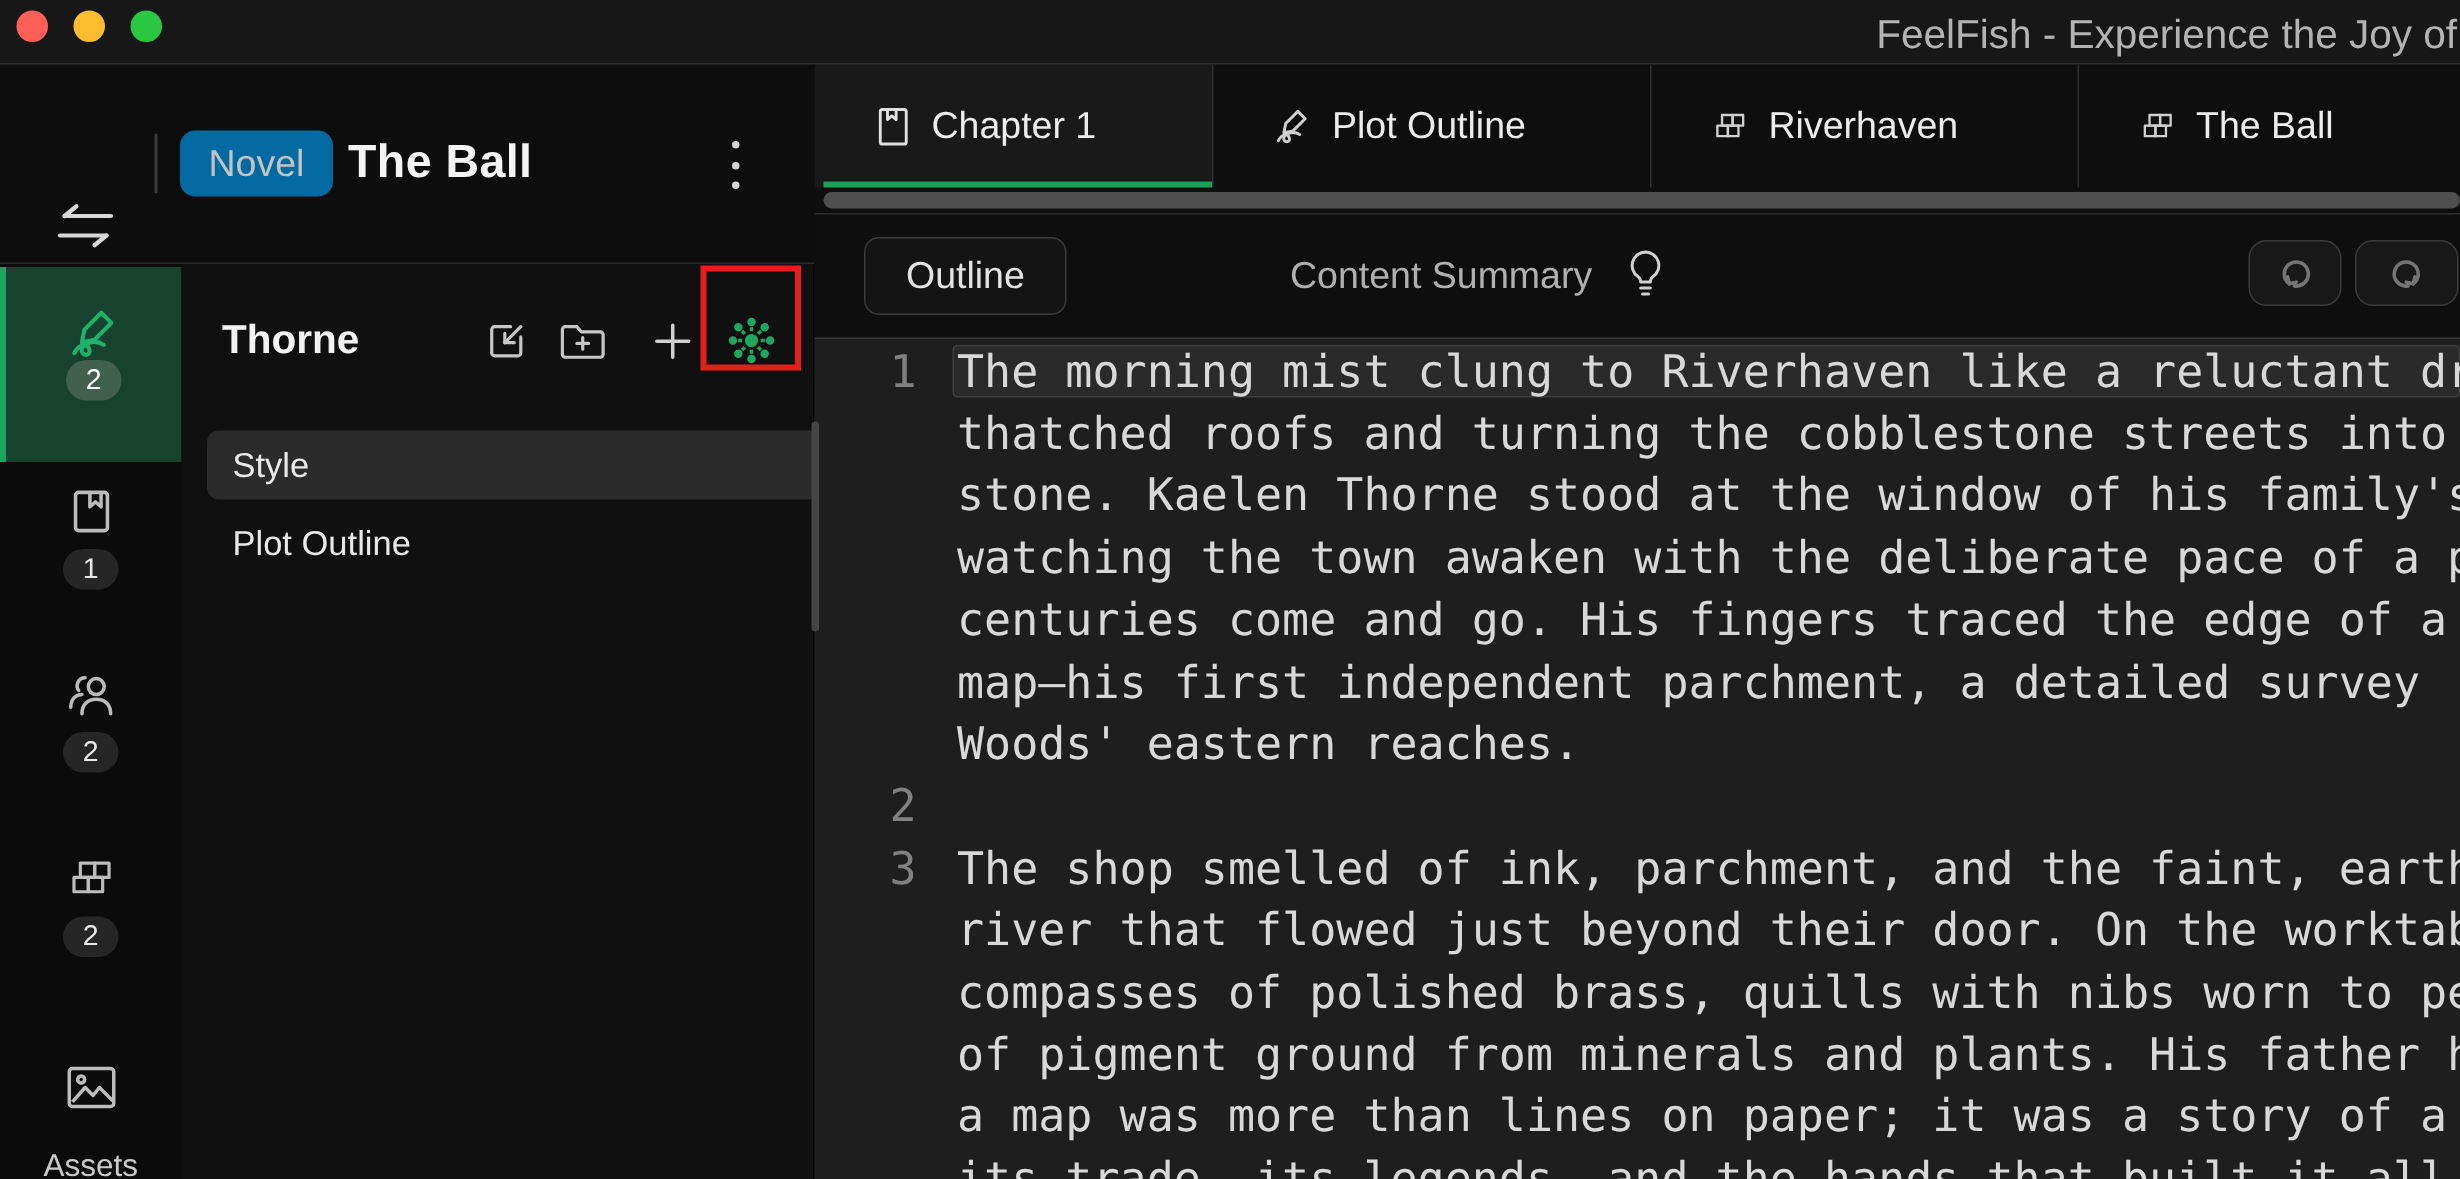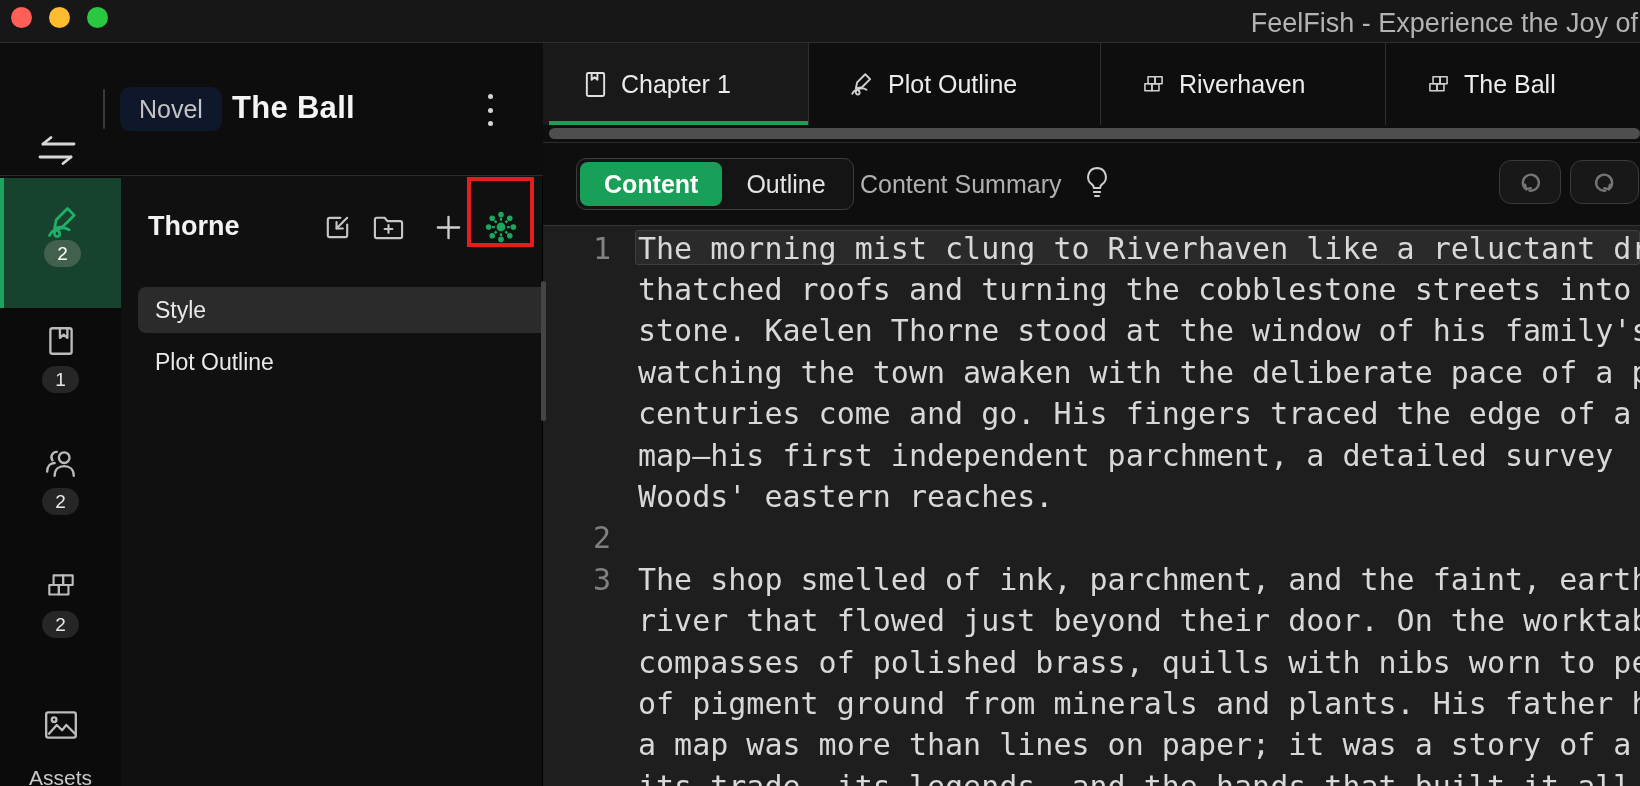--- a/index.html
+++ b/index.html
@@ -10,21 +10,21 @@
   
   .titlebar { position:absolute; left:0; top:0; width:1640px; height:43px; background:#171717; border-bottom:1px solid #2c2c2c; z-index:10; }
   .tl { position:absolute; top:7px; width:21px; height:21px; border-radius:50%; }
   .tl.r { left:11px; background:#ff5f57; } .tl.y { left:49px; background:#febc2e; } .tl.g { left:87px; background:#2ac840; }
   .title-text { position:absolute; top:8px; right:2px; font-size:27px; color:#b3b3b3; white-space:nowrap; }
 
   
   .sb-header { position:absolute; left:0; top:43px; width:543px; height:133px; background:#0d0d0d; border-bottom:1px solid #2a2a2a; }
   .swap { position:absolute; left:36px; top:92px; }
   .hdr-div { position:absolute; left:103px; top:46px; width:2px; height:40px; background:#3a3a3a; border-radius:1px; }
-  .novel-badge { position:absolute; left:120px; top:44px; height:44px; padding:4px 19px; background:#0f172a; border-radius:10px; font-size:25px; color:#c3c3c3; display:flex; align-items:center; }
+  .novel-badge { position:absolute; left:120px; top:44px; height:44px; padding:4px 19px; background:#0369a1; border-radius:10px; font-size:25px; color:#c3c3c3; display:flex; align-items:center; }
   .proj-title { position:absolute; left:232px; top:42px; height:46px; display:flex; align-items:center; font-size:31px; font-weight:bold; color:#f4f4f4; letter-spacing:.3px; }
   .kebab { position:absolute; left:478px; top:48px; width:24px; height:38px; display:flex; flex-direction:column; align-items:center; justify-content:space-between; padding:3px 0; }
   .kebab i { width:5px; height:5px; border-radius:50%; background:#d5d5d5; }
 
   
   .rail { position:absolute; left:0; top:176px; width:121px; height:610px; background:#0b0b0b; }
   .rail-item { position:absolute; left:0; width:121px; display:flex; flex-direction:column; align-items:center; }
   .rail-item.active { background:#17422d; border-left:4px solid #1ca35f; }
   .badge { min-width:37px; height:27px; padding:0 9px; border-radius:14px; background:#262626; color:#e8e8e8; font-size:19px; display:flex; align-items:center; justify-content:center; }
   .badge.on-green { background:#41604e; color:#fff; }
@@ -227,21 +227,20 @@
           <rect x="14" y="15" width="9" height="9"></rect>
       </svg>
       <span>The Ball</span>
     </div>
   </div>
 
   <div class="hscroll-thumb"></div>
   <div class="tb-border"></div>
 
   <div class="seg-wrap">
-    <div class="seg active">Content</div>
     <div class="seg">Outline</div>
   </div>
   <span class="summary-label">Content Summary</span>
   <span class="bulb">
     <svg width="28" height="34" viewBox="0 0 28 34" fill="none" stroke="#cfcfcf" stroke-width="2" stroke-linecap="round" stroke-linejoin="round">
       <path d="M14 3 a9 9 0 0 1 5 16.4 c-1.2 .9 -1.8 2 -1.8 3.6 h-6.4 c0 -1.6 -.6 -2.7 -1.8 -3.6 A9 9 0 0 1 14 3 z"></path>
       <path d="M10.8 27 h6.4"></path>
         <path d="M12 31 h4"></path>
     </svg>
   </span>

